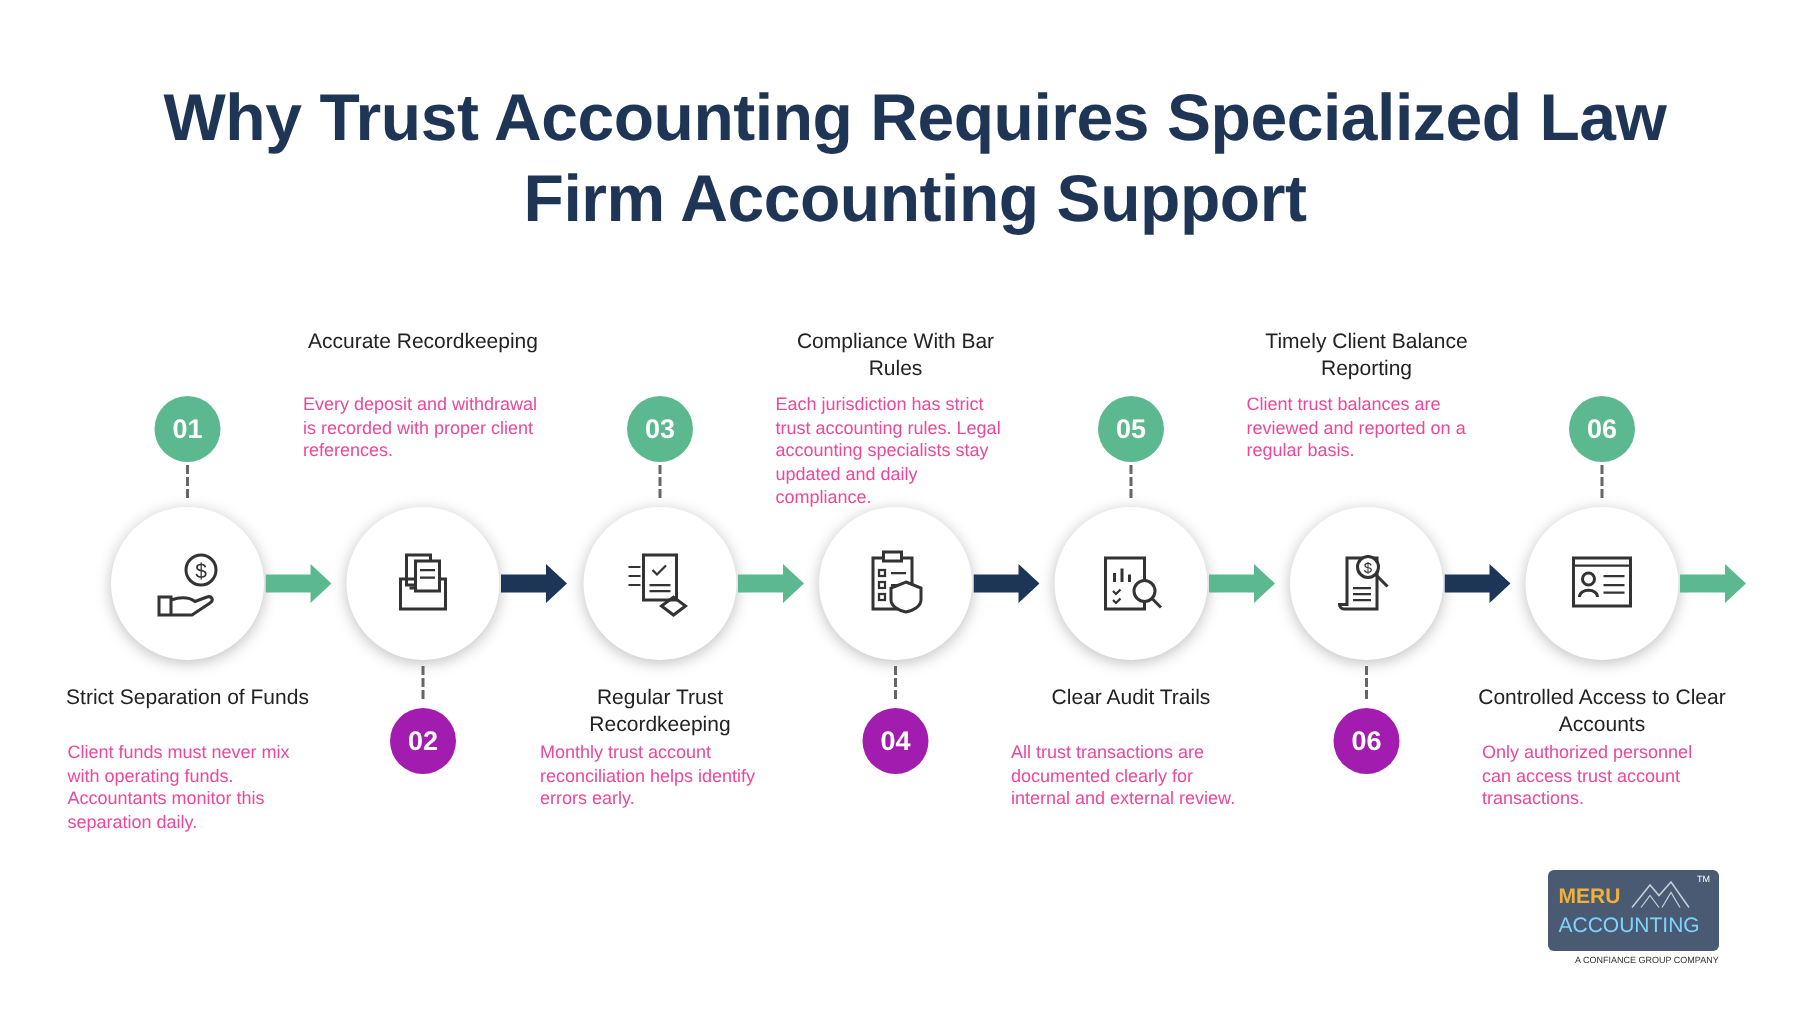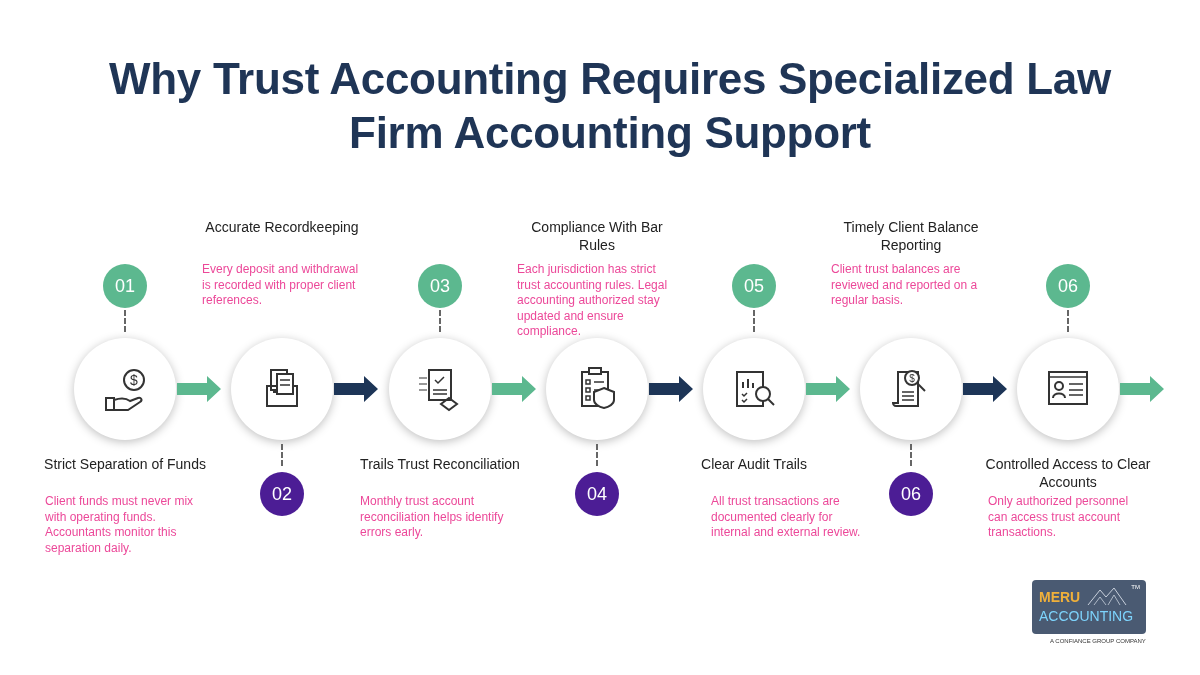--- a/index.html
+++ b/index.html
@@ -1,21 +1,21 @@
 <!DOCTYPE html>
 <html><head>
 <meta charset="utf-8">
 <style>
   * { box-sizing: border-box; margin: 0; padding: 0; }
   body { width: 1200px; height: 675px; background: #ffffff; font-family: "Liberation Sans", sans-serif; position: relative; overflow: hidden; }
   .title { position: absolute; left: 0; right: 0; top: 52px; text-align: center; font-size: 44px; font-weight: bold; color: #1f3556; line-height: 54px; letter-spacing: -0.3px; }
   .circle { position: absolute; width: 102px; height: 102px; border-radius: 50%; background: #fff; box-shadow: 0 2px 10px rgba(0,0,0,0.25); display:flex; align-items:center; justify-content:center; top: 338px; }
-  .badge { position: absolute; width: 44px; height: 44px; border-radius: 50%; color: #fff; font-weight: normal; font-size: 18px; display:flex; align-items:center; justify-content:center; }
+  .badge { position: absolute; width: 44px; height: 44px; border-radius: 50%; color: #fff; font-weight: bold; font-size: 18px; display:flex; align-items:center; justify-content:center; }
   .badge.green { background: #5cb88f; }
-  .badge.navy { background: #4c1d95; }
+  .badge.navy { background: #a21caf; }
   .dash { position: absolute; width: 0; border-left: 2px dashed #666; height: 22px; }
   .arrow { position: absolute; top: 376px; width: 44px; height: 26px; }
   .label { position: absolute; width: 170px; text-align: center; font-weight: normal; font-size: 14px; color: #222; line-height: 18px; }
   .desc { position: absolute; width: 160px; text-align: left; font-size: 12px; color: #ec4899; line-height: 15.5px; }
   .logo { position: absolute; left: 1032px; top: 580px; width: 114px; height: 54px; background: #4a5a72; border-radius: 4px; }
   .logo .meru { position: absolute; left: 7px; top: 9px; font-size: 14px; font-weight: bold; color: #f0b03a; }
   .logo .acc { position: absolute; left: 7px; top: 28px; font-size: 14px; color: #7dd3fc; }
   .logo .tm { position: absolute; right: 6px; top: 4px; font-size: 6px; color: #fff; }
   .logo-sub { position: absolute; left: 1050px; top: 638px; font-size: 6px; color: #333; }
 </style>
@@ -59,56 +59,56 @@
       <svg width="50" height="50" viewBox="0 0 50 50">
         <rect x="14" y="6" width="22" height="30" fill="none" stroke="#333" stroke-width="2"></rect>
         <path d="M20 16 l3 3 6-6" fill="none" stroke="#333" stroke-width="1.5"></path>
         <path d="M18 26 h14 M18 30 h14" stroke="#333" stroke-width="1.5"></path>
         <path d="M4 14 h8 M4 20 h8 M4 26 h8" stroke="#333" stroke-width="1.2"></path>
         <path d="M26 40 l8 -6 8 6 -8 6z" fill="none" stroke="#333" stroke-width="2"></path>
       </svg>
     </div>
     <div class="badge green" style="left:418px;top:264px">03</div>
     <div class="dash" style="left:439px;top:310px"></div>
-    <div class="label" style="left:355px;top:455px">Trails Trust Reconciliation</div>
+    <div class="label" style="left:355px;top:455px">Regular Trust Recordkeeping</div>
     <div class="desc" style="left:360px;top:494px">Monthly trust account reconciliation helps identify errors early.</div>
     <svg class="arrow" style="left:492px" viewBox="0 0 44 26">
       <path d="M0 7 h30 v-7 l14 13 -14 13 v-7 h-30z" fill="#5cb88f"></path>
     </svg>
     <div class="circle" style="left:546px">
       <svg width="50" height="50" viewBox="0 0 50 50">
         <rect x="10" y="8" width="26" height="34" fill="none" stroke="#333" stroke-width="2"></rect>
         <rect x="17" y="4" width="12" height="6" fill="#fff" stroke="#333" stroke-width="2"></rect>
         <rect x="14" y="16" width="4" height="4" fill="none" stroke="#333" stroke-width="1.5"></rect>
         <rect x="14" y="24" width="4" height="4" fill="none" stroke="#333" stroke-width="1.5"></rect>
         <rect x="14" y="32" width="4" height="4" fill="none" stroke="#333" stroke-width="1.5"></rect>
         <path d="M22 18 h10 M22 26 h6 M22 34 h6" stroke="#333" stroke-width="1.5"></path>
         <path d="M32 24 l10 4 v8 c0 4 -5 7 -10 8 c-5 -1 -10 -4 -10 -8 v-8z" fill="#fff" stroke="#333" stroke-width="2"></path>
       </svg>
     </div>
     <div class="badge navy" style="left:575px;top:472px">04</div>
     <div class="dash" style="left:596px;top:444px"></div>
     <div class="label" style="left:512px;top:218px">Compliance With Bar Rules</div>
-    <div class="desc" style="left:517px;top:262px">Each jurisdiction has strict trust accounting rules. Legal accounting authorized stay updated and ensure compliance.</div>
+    <div class="desc" style="left:517px;top:262px">Each jurisdiction has strict trust accounting rules. Legal accounting specialists stay updated and daily compliance.</div>
     <svg class="arrow" style="left:649px" viewBox="0 0 44 26">
       <path d="M0 7 h30 v-7 l14 13 -14 13 v-7 h-30z" fill="#1d3557"></path>
     </svg>
     <div class="circle" style="left:703px">
       <svg width="50" height="50" viewBox="0 0 50 50">
         <rect x="8" y="8" width="26" height="34" fill="none" stroke="#333" stroke-width="2"></rect>
         <path d="M14 24 v-6 M19 24 v-9 M24 24 v-5" stroke="#333" stroke-width="2"></path>
         <path d="M13 30 l2 2 3-3 M13 36 l2 2 3-3" fill="none" stroke="#333" stroke-width="1.5"></path>
         <circle cx="34" cy="30" r="7" fill="#fff" stroke="#333" stroke-width="2"></circle>
         <path d="M39 35 l6 6" stroke="#333" stroke-width="2"></path>
       </svg>
     </div>
     <div class="badge green" style="left:732px;top:264px">05</div>
     <div class="dash" style="left:753px;top:310px"></div>
     <div class="label" style="left:669px;top:455px">Clear Audit Trails</div>
-    <div class="desc" style="left:711px;top:494px">All trust transactions are documented clearly for internal and external review.</div>
+    <div class="desc" style="left:674px;top:494px">All trust transactions are documented clearly for internal and external review.</div>
     <svg class="arrow" style="left:806px" viewBox="0 0 44 26">
       <path d="M0 7 h30 v-7 l14 13 -14 13 v-7 h-30z" fill="#5cb88f"></path>
     </svg>
     <div class="circle" style="left:860px">
       <svg width="50" height="50" viewBox="0 0 50 50">
         <path d="M12 8 h20 v34 h-22 c-2 0-3-2-3-3 h5z" fill="none" stroke="#333" stroke-width="2"></path>
         <path d="M16 28 h12 M16 32 h12 M16 36 h12" stroke="#333" stroke-width="1.5"></path>
         <circle cx="26" cy="14" r="7" fill="#fff" stroke="#333" stroke-width="2"></circle>
         <text x="26" y="18" font-size="10" text-anchor="middle" fill="#333" font-family="Liberation Sans">$</text>
         <path d="M31 19 l8 8" stroke="#333" stroke-width="2"></path>

